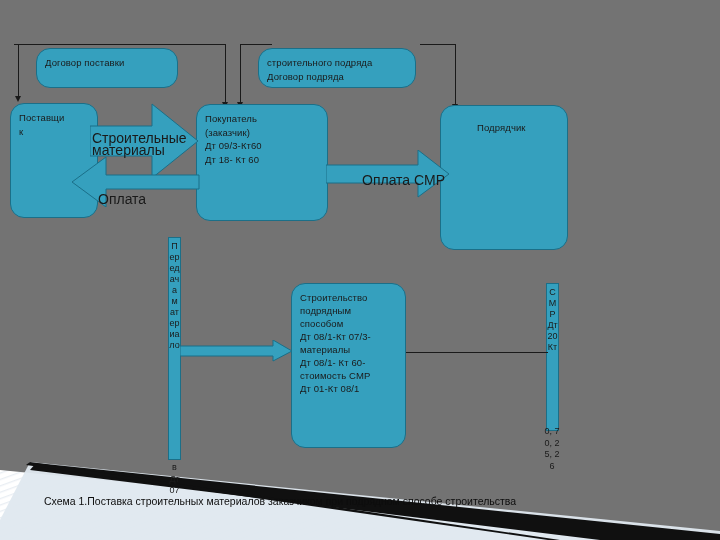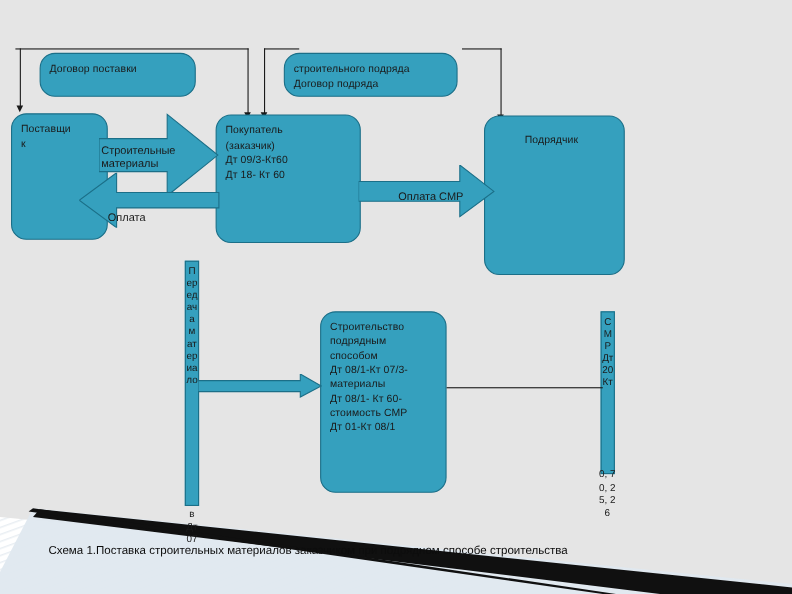--- a/index.html
+++ b/index.html
@@ -4,21 +4,21 @@
 <style>
   html, body {
     margin: 0;
     padding: 0;
     background: #ffffff;
   }
   #slide {
     position: relative;
     width: 720px;
     height: 540px;
-    background: #e5e5e5;
+    background: #737373;
     overflow: hidden;
     font-family: "Liberation Sans", sans-serif;
   }
 
   
   .swoosh-layer {
     position: absolute;
     left: 0; top: 0;
     width: 720px; height: 540px;
     pointer-events: none;
@@ -82,21 +82,21 @@
     line-height: 11.5px;
     color: #1a1a1a;
     text-align: center;
     word-break: break-all;
     overflow: hidden;
   }
 
   
   .alabel {
     position: absolute;
-    font-size: 10px;
+    font-size: 14px;
     line-height: 12px;
     color: #1a1a1a;
     background: transparent;
     white-space: nowrap;
   }
   .alabel.two { white-space: normal; width: 62px; }
 
   
   .caption {
     position: absolute;

